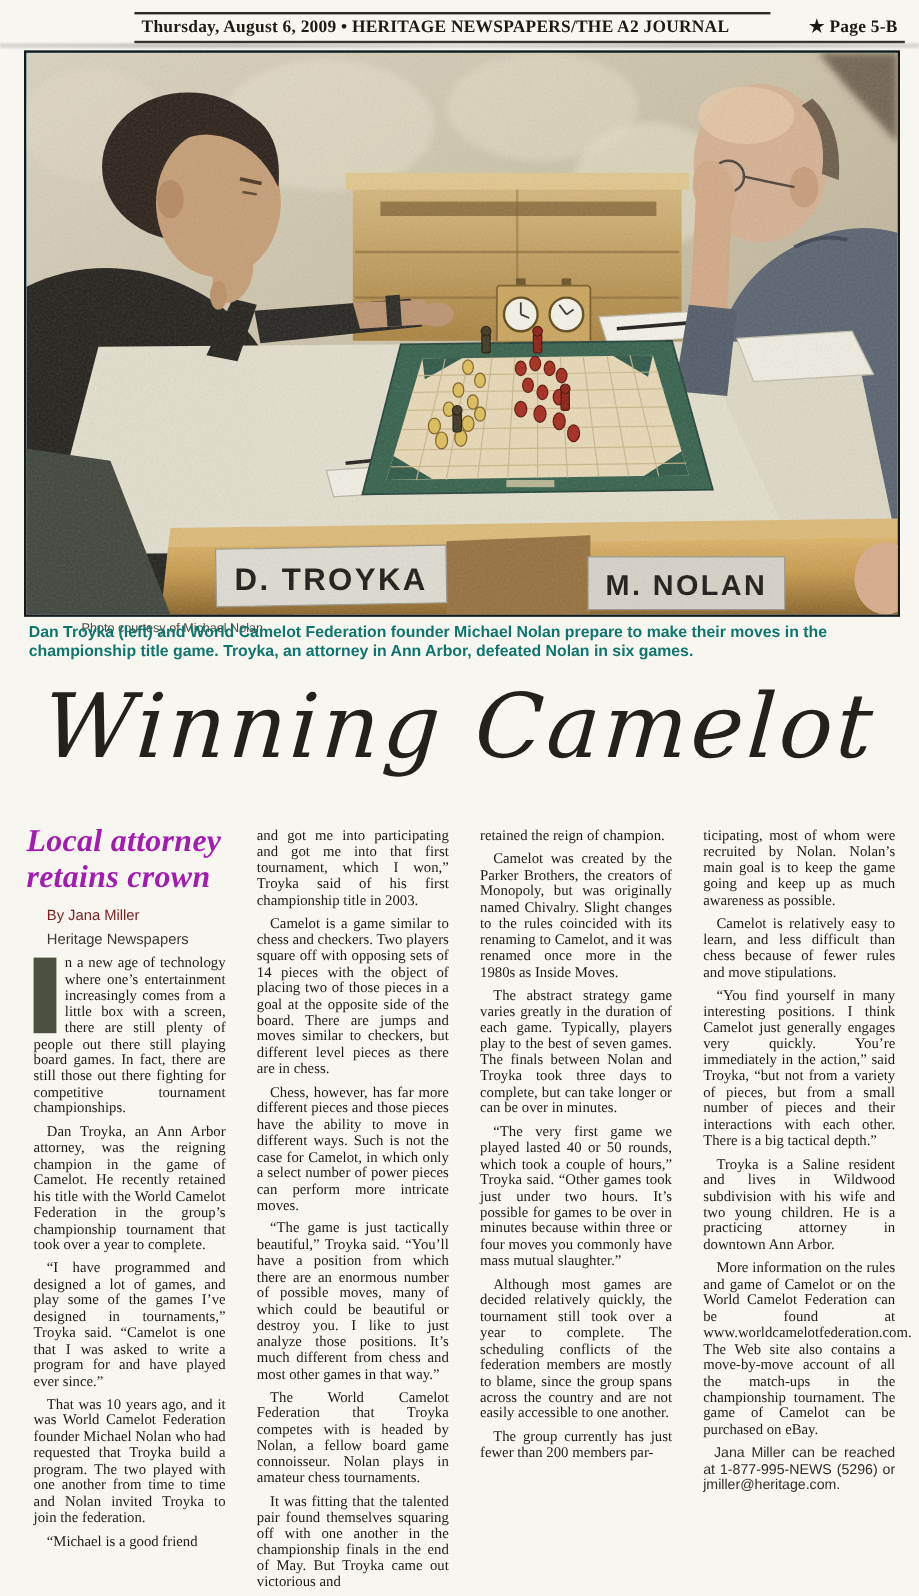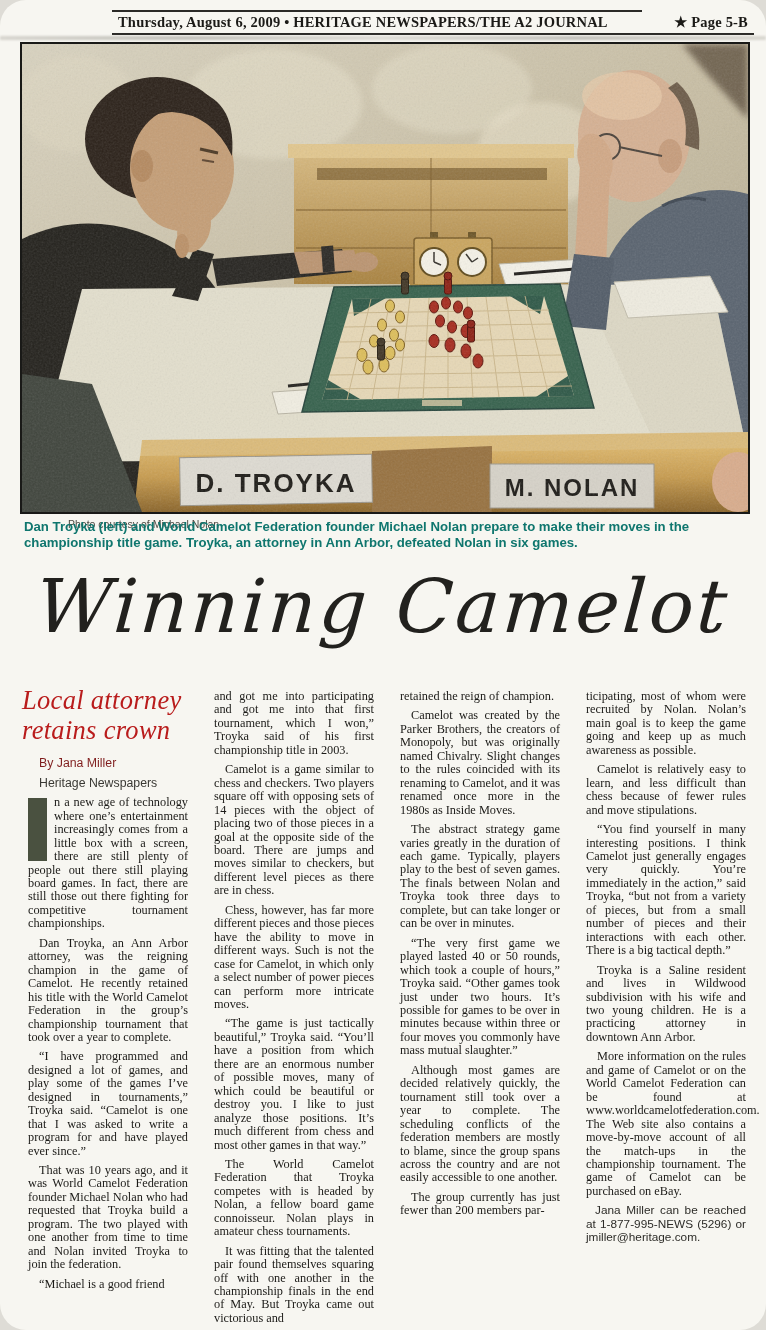--- a/index.html
+++ b/index.html
@@ -1,17 +1,17 @@
 <!DOCTYPE html>
 <html><head>
 <meta charset="utf-8">
 <style>
   html,body{margin:0;padding:0;background:#dedcd6;}
   .page{position:relative;width:766px;height:1330px;margin:0 auto;background:#f7f6f1;
-        font-family:"Liberation Serif",serif;color:#1b1a17;overflow:hidden;border-radius:26px;}
+        font-family:"Liberation Serif",serif;color:#1b1a17;overflow:hidden;}
 
   
   .masthead{position:absolute;top:12px;left:112px;right:12px;border-bottom:2px solid #2b2a27;
             display:flex;justify-content:space-between;align-items:baseline;
             font-weight:bold;font-size:14.5px;padding:2px 6px 2px 6px;letter-spacing:.2px;}
   .masthead::before{content:"";position:absolute;top:-2px;left:0;width:530px;border-top:2px solid #2b2a27;}
   .smudge{position:absolute;top:36px;left:0;width:100%;height:4px;
           background:linear-gradient(90deg,#b9b6ae,#8f8d86,#c6c3bb,#908e88,#bdbab2);
           opacity:.5;filter:blur(1px);}
 
@@ -29,21 +29,21 @@
   .headline-wrap{position:absolute;top:568px;left:0;width:766px;text-align:center;}
   .headline{margin:0;font-family:"DejaVu Serif",serif;font-style:italic;font-weight:normal;
             font-size:74px;line-height:1.05;letter-spacing:3px;color:#22211e;transform:skewX(-4deg);}
 
   
   .columns{position:absolute;top:684px;left:22px;display:flex;gap:14px;}
   .col{width:172px;flex:0 0 172px;}
   .col p{margin:6px;font-size:12.3px;line-height:13.45px;text-align:justify;text-indent:11px;}
   .col p.no-indent,.col p.has-drop{text-indent:0;}
   .subhead{margin:2px 0 12px 0;font-family:"Liberation Serif",serif;font-style:italic;
-           font-weight:400;font-size:26.5px;line-height:1.12;letter-spacing:.3px;color:#b91c1c;}
+           font-weight:700;font-size:26.5px;line-height:1.12;letter-spacing:.3px;color:#a21caf;}
   .byline{font-family:Liberation Sans, sans-serif;font-size:12.5px;margin:0;color:#7f1d1d;}
   .byline-org{font-family:"Liberation Sans",sans-serif;font-size:9.8px;margin:0 0 7px 0;color:#3a3934;}
   .dropcap{float:left;width:19px;height:63px;background:#4a5140;color:rgba(0,0,0,0);
            overflow:hidden;margin:2px 7px 1px 0;font-size:54px;line-height:1;}
   .col p.tagline{font-family:"Liberation Sans",sans-serif;font-size:11.8px;line-height:1.14;
                  color:#2d2c28;text-indent:9px;}
 </style>
 </head>
 <body>
 

